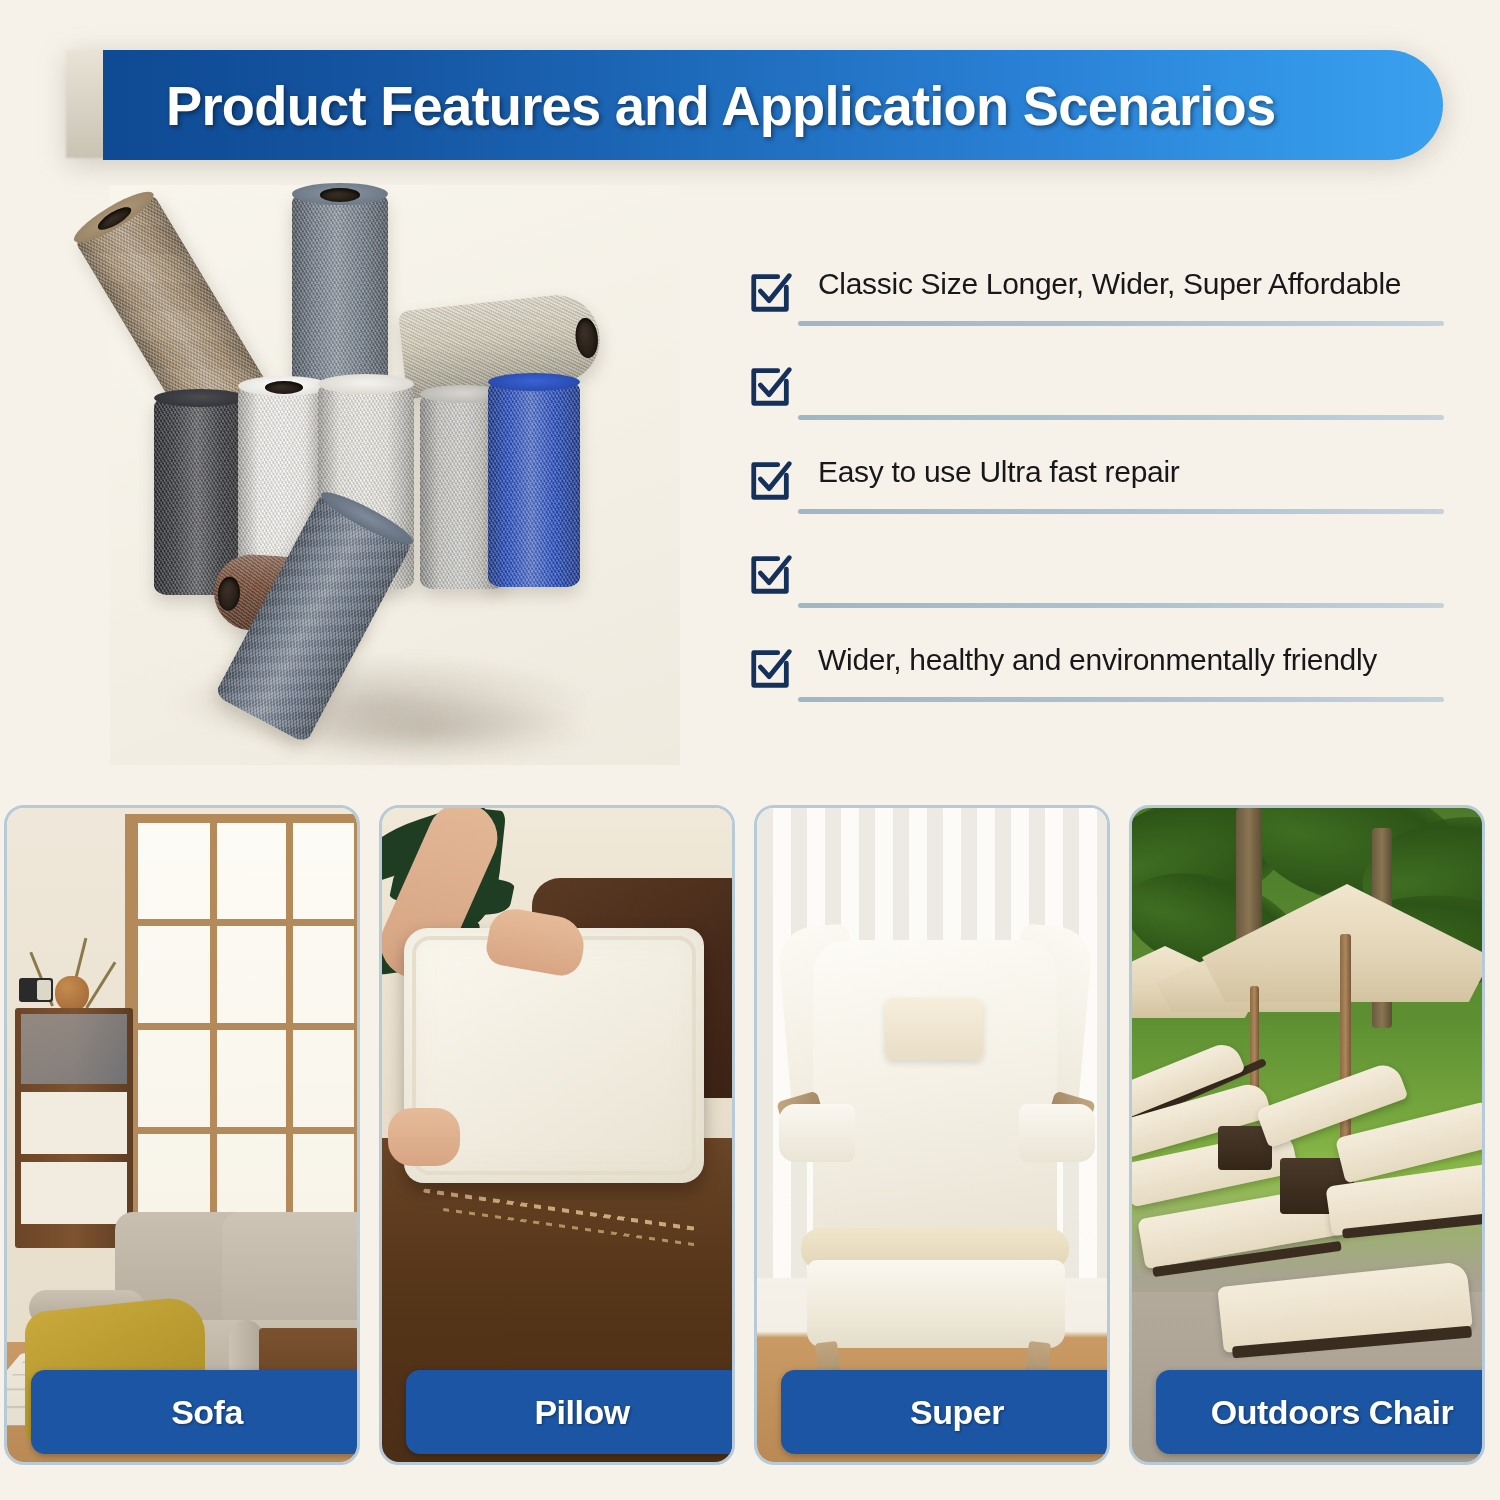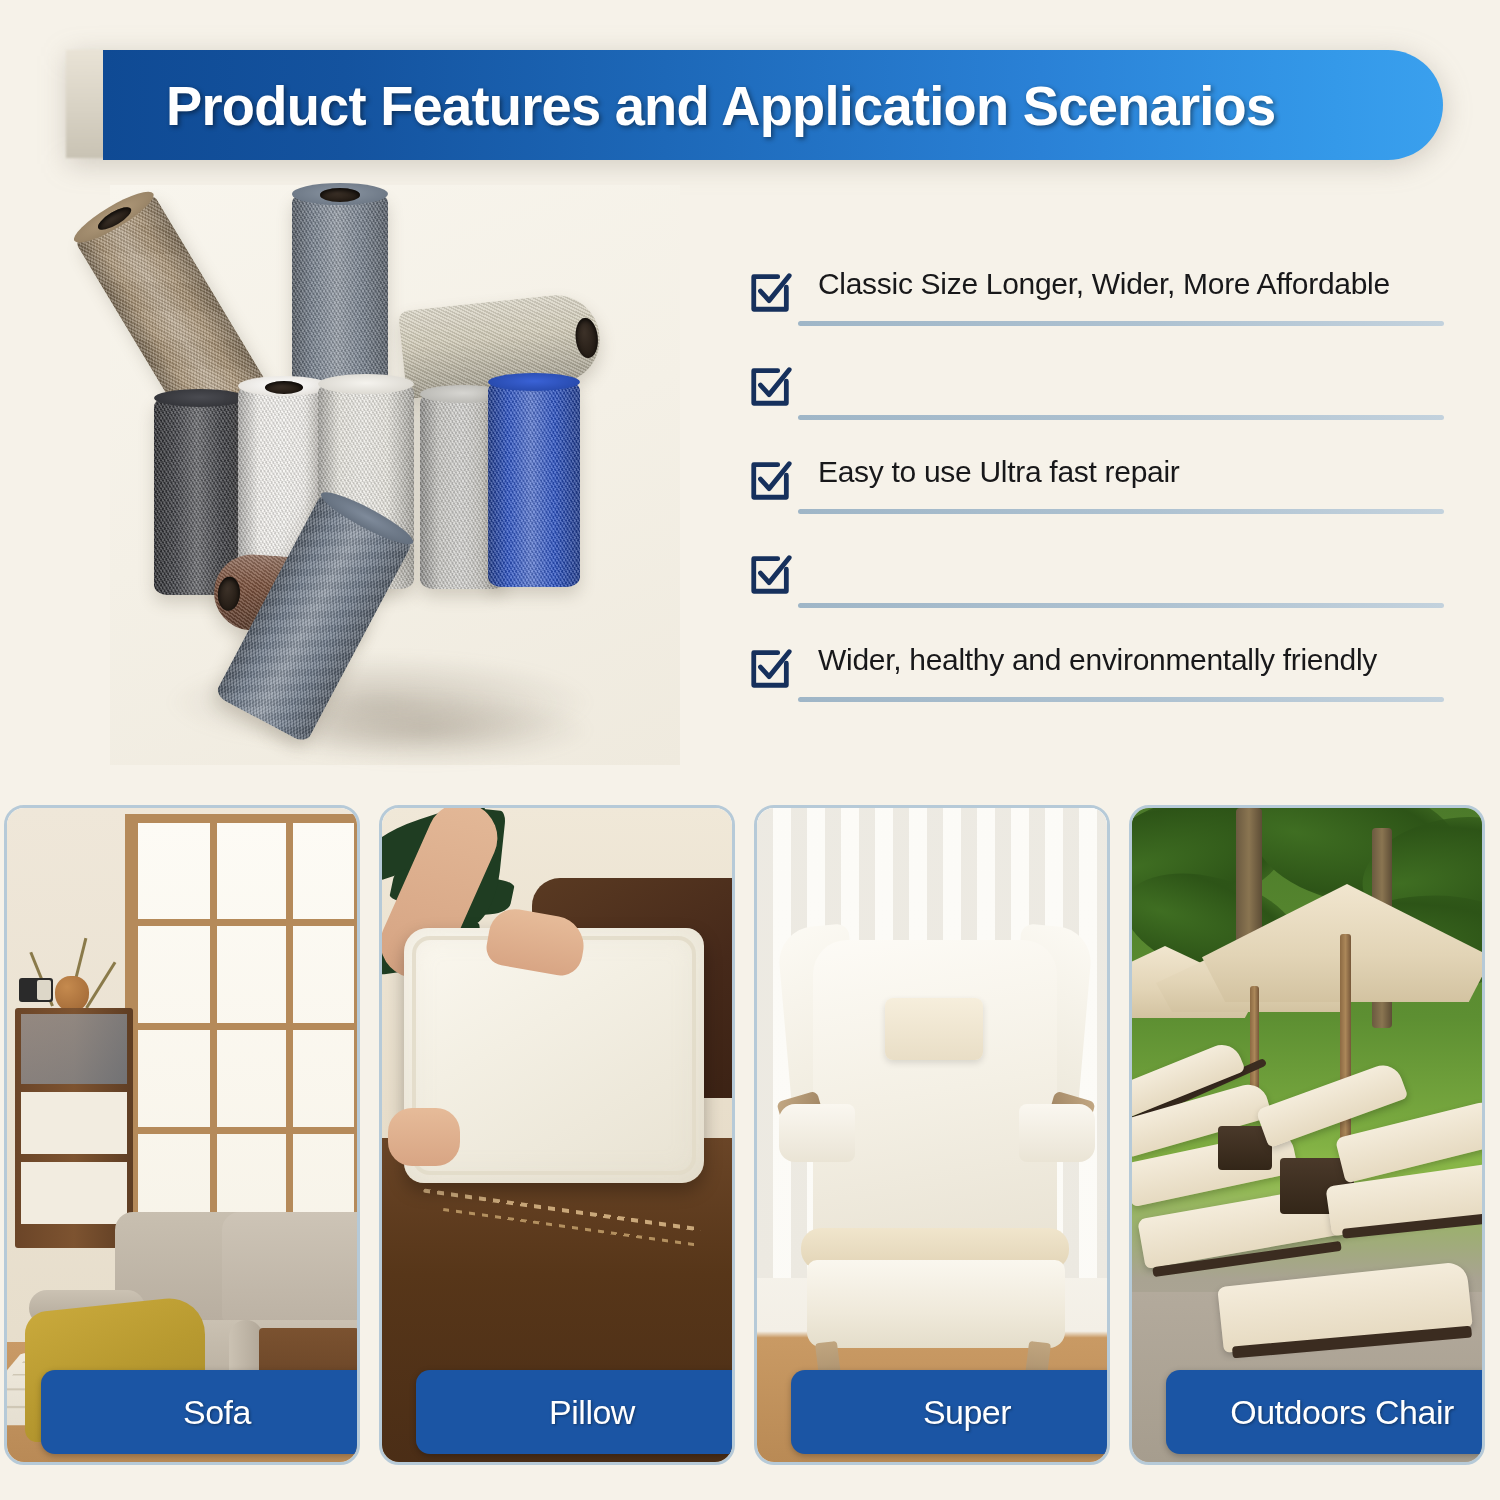--- a/index.html
+++ b/index.html
@@ -96,25 +96,25 @@
     border-radius:20px;
     background:#ffffff;
     overflow:hidden;
   }
   .card:nth-of-type(1){ left:4px; }
   .card:nth-of-type(2){ left:379px; }
   .card:nth-of-type(3){ left:754px; }
   .card:nth-of-type(4){ left:1129px; }
   .card-photo { position:absolute; left:0; top:0; width:100%; height:100%; overflow:hidden; }
   .card-label {
-    position:absolute; left:34px; bottom:8px; width:352px; height:84px;
+    position:absolute; left:24px; bottom:8px; width:352px; height:84px;
     background:#1b55a4;
     border-radius:14px;
     display:flex; align-items:center; justify-content:center;
-    color:#fff; font-size:34px; font-weight:normal;
+    color:#fff; font-size:34px; font-weight:bold;
     letter-spacing:-0.5px;
     text-shadow:1px 1px 3px rgba(0,0,0,0.4);
     box-shadow:0 2px 6px rgba(0,0,0,0.25);
     white-space:nowrap;
   }
 
   
   .s1-wall { position:absolute; inset:0; background:linear-gradient(180deg,#efe7d9 0%,#e9e0cf 60%,#e5dcc9 100%); }
   .s1-window { position:absolute; left:118px; top:6px; width:238px; height:470px; background:linear-gradient(180deg,#fdfbf5 0%,#f7f3e8 100%); border:9px solid #b58a5a; border-left-width:13px; }
   .s1-mullion-v { position:absolute; background:#b58a5a; width:7px; top:0; bottom:0; }
@@ -262,21 +262,21 @@
 
 <div class="features">
 
   <div class="feature-row">
     <span class="chk">
       <svg viewBox="0 0 48 48" width="46" height="46">
         <path d="M40 19 V42 H6 V8 H31" fill="none" stroke="#16305c" stroke-width="5" stroke-linecap="round" stroke-linejoin="round"></path>
         <path d="M13 23 L22 33 L43 7" fill="none" stroke="#16305c" stroke-width="5" stroke-linecap="round" stroke-linejoin="round"></path>
       </svg>
     </span>
-    <span class="feature-text">Classic Size Longer, Wider, More Affordable</span>
+    <span class="feature-text">Classic Size Longer, Wider, Super Affordable</span>
     <span class="feature-rule"></span>
   </div>
 
   <div class="feature-row">
     <span class="chk">
       <svg viewBox="0 0 48 48" width="46" height="46">
         <path d="M40 19 V42 H6 V8 H31" fill="none" stroke="#16305c" stroke-width="5" stroke-linecap="round" stroke-linejoin="round"></path>
         <path d="M13 23 L22 33 L43 7" fill="none" stroke="#16305c" stroke-width="5" stroke-linecap="round" stroke-linejoin="round"></path>
       </svg>
     </span>

